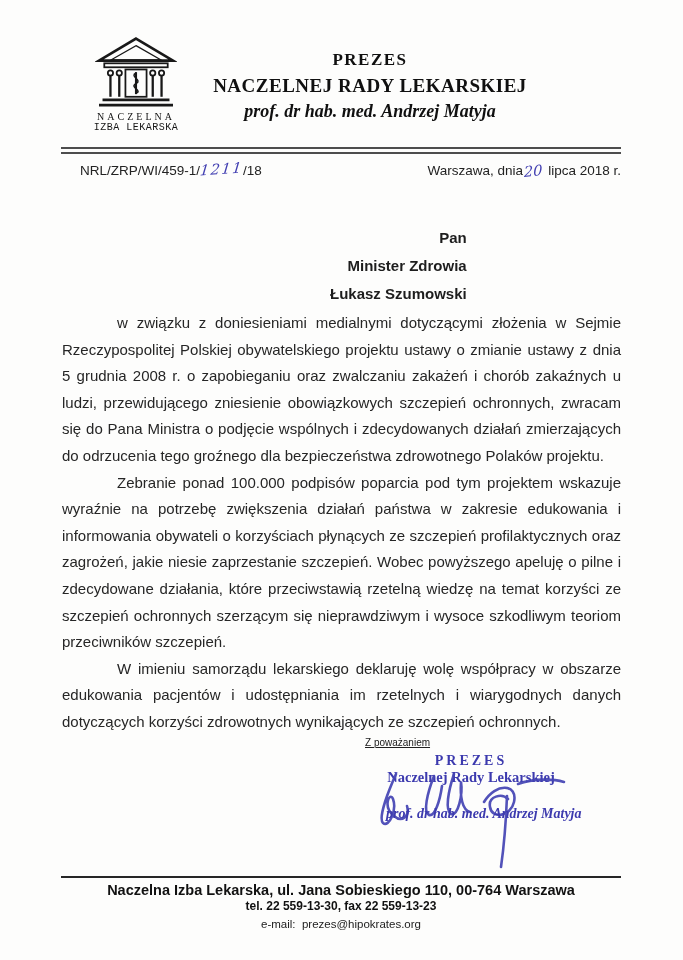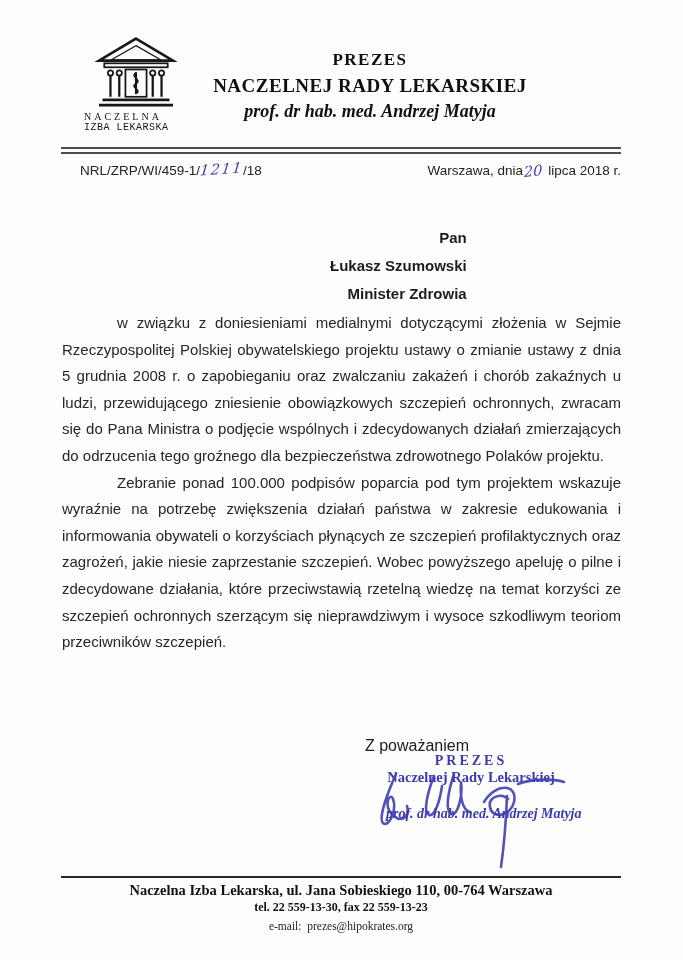--- a/index.html
+++ b/index.html
@@ -7,21 +7,21 @@
     position:relative;
     width:683px;height:960px;
     margin:0 auto;
     background:#fdfdfc;
     font-family:"Liberation Sans","DejaVu Sans",sans-serif;
     color:#242424;
     overflow:hidden;
   }
 
   
-  .logo{position:absolute;left:84px;top:36px;width:104px;text-align:left;}
+  .logo{position:absolute;left:84px;top:36px;width:104px;text-align:center;}
   .logo svg{display:block;margin:0 auto;}
   .logo-cap1{font-family:"Liberation Serif","DejaVu Serif",serif;font-size:10px;letter-spacing:3px;color:#141414;margin-top:1px;}
   .logo-cap2{font-family:Liberation Mono, monospace;font-size:10px;letter-spacing:0.5px;color:#141414;}
 
   .header-titles{position:absolute;left:175px;top:50px;width:390px;text-align:center;
     font-family:"Liberation Serif","DejaVu Serif",serif;color:#101010;}
   .ht1{font-size:17px;font-weight:bold;letter-spacing:1.5px;margin-bottom:5px;}
   .ht2{font-size:19px;font-weight:bold;letter-spacing:0.5px;margin-bottom:4px;}
   .ht3{font-size:18px;font-weight:bold;font-style:italic;}
 
@@ -41,32 +41,32 @@
   .recipient{position:absolute;left:330px;top:224px;font-size:15px;font-weight:bold;
     line-height:28px;color:#1d1d1d;text-align:right;}
 
   
   .body-text{position:absolute;left:62px;top:310px;width:559px;font-size:15px;
     line-height:26.6px;text-align:justify;color:#262626;}
   .body-text p{margin:0;text-indent:55px;}
   .salutation{margin:0;}
 
   
-  .closing{position:absolute;left:365px;top:737px;font-size:16px;color:#202020;}
+  .closing{position:absolute;left:365px;top:737px;font-size:10px;color:#202020;text-decoration:underline;}
   .stamp{position:absolute;left:352px;top:753px;width:238px;text-align:center;
     font-family:"Liberation Serif","DejaVu Serif",serif;color:#3c3aae;}
   .stamp-l1{font-size:14px;font-weight:bold;letter-spacing:3px;}
   .stamp-l2{font-size:14.5px;font-weight:bold;margin-top:0px;}
   .stamp-name{position:absolute;left:386px;top:806px;font-family:"Liberation Serif","DejaVu Serif",serif;
     font-size:14px;font-weight:bold;font-style:italic;color:#3c3aae;white-space:nowrap;}
   .sig-svg{position:absolute;left:366px;top:766px;}
 
   
   .footer{position:absolute;left:61px;top:876px;width:560px;border-top:2px solid #262626;
-    text-align:center;font-family:Liberation Serif, serif;color:#111;padding-top:4px;}
+    text-align:center;font-family:Liberation Sans, sans-serif;color:#111;padding-top:4px;}
   .f1{font-size:14.5px;font-weight:bold;}
   .f2{font-size:12px;font-weight:bold;margin-top:1px;}
   .f3{font-size:11.5px;margin-top:5px;color:#222;}
 </style>
 </head>
 <body>
 
 <div class="page">
 
   <div class="logo">
@@ -104,27 +104,28 @@
 
   <div class="rule-double"></div>
 
   <div class="ref-row">
     <div class="ref-left"><span>NRL/ZRP/WI/459-1/</span><span class="hw hw-ref">1211</span><span>/18</span></div>
     <div class="ref-right"><span>Warszawa, dnia</span><span class="hw hw-day">20</span> <span>lipca 2018 r.</span></div>
   </div>
 
   <div class="recipient">
     <div>Pan</div>
+    <div>Minister Zdrowia</div>
     <div>Łukasz Szumowski</div>
-    <div>Minister Zdrowia</div>
   </div>
 
   <div class="body-text">
     <p>w związku z doniesieniami medialnymi dotyczącymi złożenia w Sejmie Rzeczypospolitej Polskiej obywatelskiego projektu ustawy o zmianie ustawy z dnia 5 grudnia 2008 r. o zapobieganiu oraz zwalczaniu zakażeń i chorób zakaźnych u ludzi, przewidującego zniesienie obowiązkowych szczepień ochronnych, zwracam się do Pana Ministra o podjęcie wspólnych i zdecydowanych działań zmierzających do odrzucenia tego groźnego dla bezpieczeństwa zdrowotnego Polaków projektu.</p>
     <p>Zebranie ponad 100.000 podpisów poparcia pod tym projektem wskazuje wyraźnie na potrzebę zwiększenia działań państwa w zakresie edukowania i informowania obywateli o korzyściach płynących ze szczepień profilaktycznych oraz zagrożeń, jakie niesie zaprzestanie szczepień. Wobec powyższego apeluję o pilne i zdecydowane działania, które przeciwstawią rzetelną wiedzę na temat korzyści ze szczepień ochronnych szerzącym się nieprawdziwym i wysoce szkodliwym teoriom przeciwników szczepień.</p>
+    <p>W imieniu samorządu lekarskiego deklaruję wolę współpracy w obszarze edukowania pacjentów i udostępniania im rzetelnych i wiarygodnych danych dotyczących korzyści zdrowotnych wynikających ze szczepień ochronnych.</p>
   </div>
 
   <div class="closing">Z poważaniem</div>
 
   <div class="stamp">
     <div class="stamp-l1">PREZES</div>
     <div class="stamp-l2">Naczelnej Rady Lekarskiej</div>
   </div>
 
   <span class="sig-svg">

